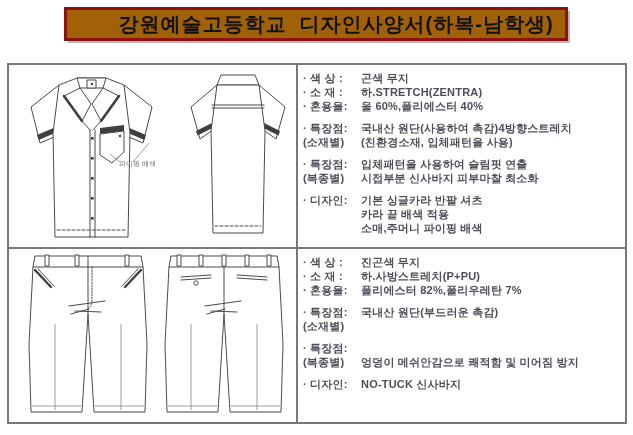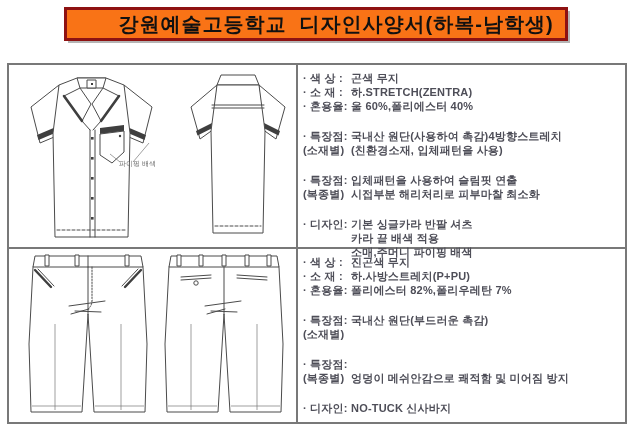--- a/index.html
+++ b/index.html
@@ -4,42 +4,42 @@
 <style>
   * { margin:0; padding:0; box-sizing:border-box; }
   html,body { background:#fff; }
   .page {
     position:relative; width:633px; height:435px; background:#ffffff;
     font-family:"Liberation Sans","DejaVu Sans",sans-serif; overflow:hidden;
   }
   
   .banner {
     position:absolute; left:64px; top:7px; width:504px; height:34px;
-    background:#f97316; border:3px solid #8e1212;
+    background:#a16207; border:3px solid #8e1212;
     box-shadow:3px 3px 0 -1px #b5b5b5;
     display:flex; align-items:center; justify-content:center;padding-left:40px;
   }
   .banner span {
     font-size:20px; font-weight:bold; color:#111; letter-spacing:1px; white-space:pre;
   }
   
   .spec-table {
     position:absolute; left:7px; top:63px; width:620px; height:361px;
     border:2px solid #787878; background:#fff;
   }
   .trow { display:flex; width:100%; }
   .trow.r1 { height:184px; border-bottom:2px solid #787878; }
   .trow.r2 { height:173px; }
   .draw-cell { position:relative; width:289px; border-right:2px solid #787878; }
   .draw-cell svg { position:absolute; left:0; top:0; }
   .text-cell { flex:1; padding:6px 4px 0 5px; }
   
   .spec-row { display:flex; line-height:14px; font-size:11px; font-weight:bold;
-              color:#4e4e58; letter-spacing:0.2px; }
-  .spec-row.gap { margin-top:16px; }
+              color:#4e4e58; letter-spacing:0.2px;gap:10px; }
+  .spec-row.gap { margin-top:8px; }
   .spec-label { flex:none; width:48px; white-space:pre; }
   .spec-value { white-space:pre; }
   
   .annotation {
     position:absolute; left:110px; top:94px; font-size:7px; color:#6e6e6e;
     letter-spacing:0px; white-space:pre;
   }
   
   .ln { fill:none; stroke:#4b4b4b; stroke-width:1; stroke-linejoin:round; stroke-linecap:round; }
   .lnw { fill:#ffffff; stroke:#4b4b4b; stroke-width:1; stroke-linejoin:round; }
@@ -124,21 +124,21 @@
         <div class="spec-row">
             <span class="spec-label">(소재별)</span>
             <span class="spec-value">(친환경소재, 입체패턴을 사용)</span>
           </div>
         <div class="spec-row gap">
             <span class="spec-label">· 특장점:</span>
             <span class="spec-value">입체패턴을 사용하여 슬림핏 연출</span>
           </div>
         <div class="spec-row">
             <span class="spec-label">(복종별)</span>
-            <span class="spec-value">시접부분 해리처리로 피부마찰 최소화</span>
+            <span class="spec-value">시접부분 신사바지 피부마찰 최소화</span>
           </div>
         <div class="spec-row gap">
             <span class="spec-label">· 디자인:</span>
             <span class="spec-value">기본 싱글카라 반팔 셔츠</span>
           </div>
         <div class="spec-row">
             <span class="spec-label"></span>
             <span class="spec-value">카라 끝 배색 적용</span>
           </div>
         <div class="spec-row">

